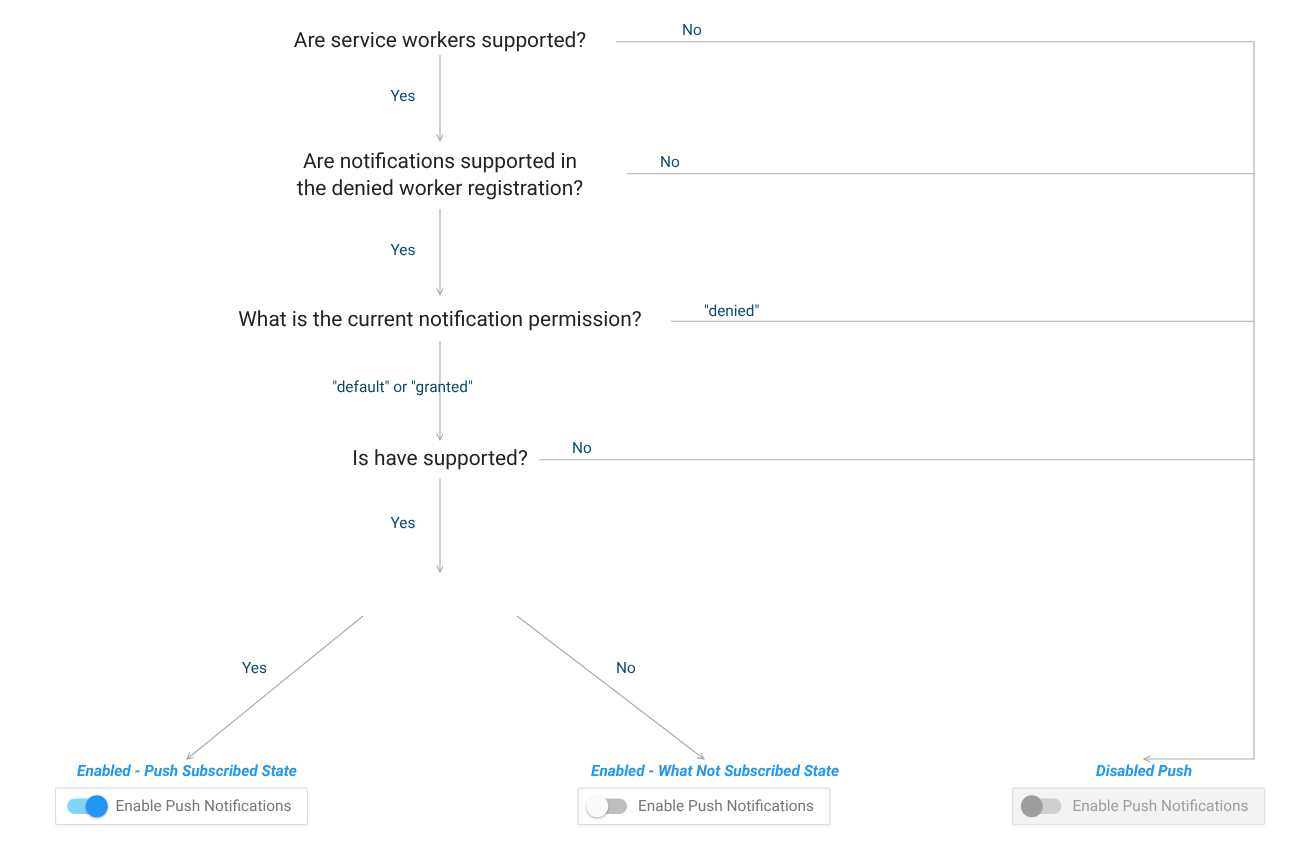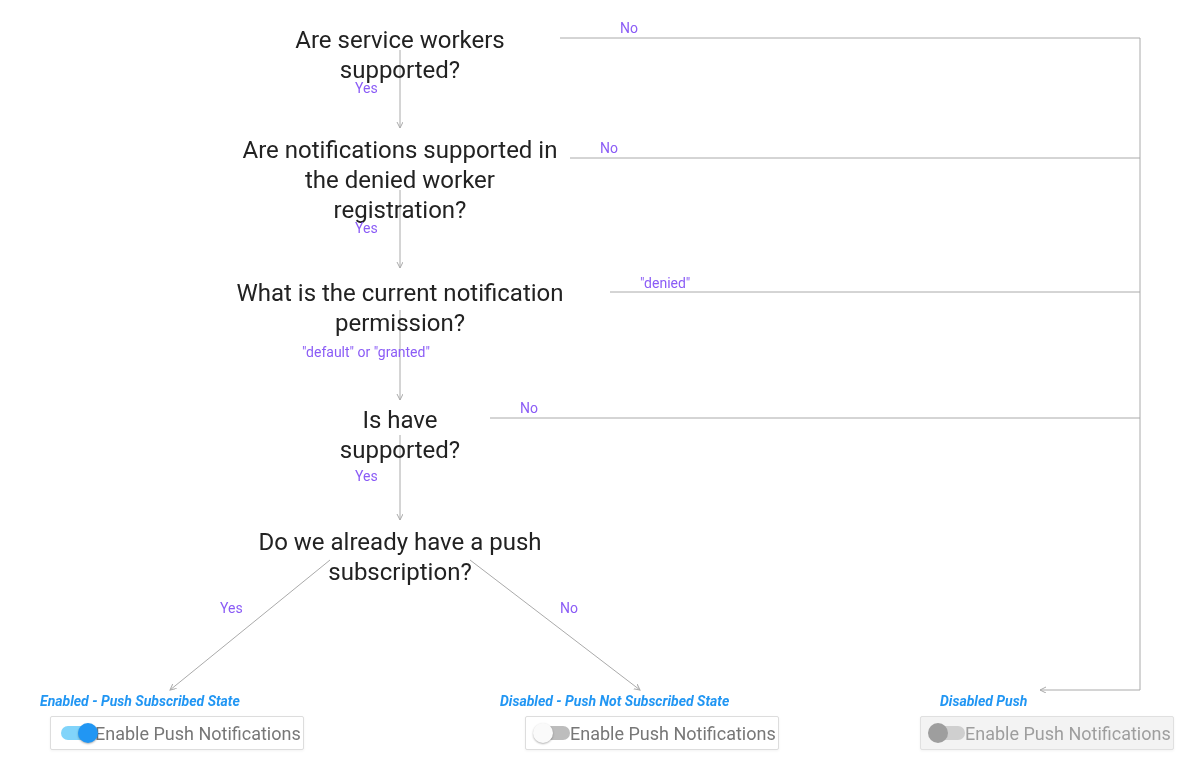--- a/index.html
+++ b/index.html
@@ -1,20 +1,20 @@
 <!DOCTYPE html>
 <html><head>
 <meta charset="utf-8">
 <style>
   html,body{margin:0;padding:0;font-family:-apple-system,BlinkMacSystemFont,"Segoe UI",Roboto,Helvetica,Arial,sans-serif;background:rgba(0,0,0,0);}
   .stage{position:relative;width:1179px;height:776px;}
-  .q{position:absolute;font-size:24px;color:#222;text-align:center;line-height:1.25;}
-  .lbl{position:absolute;font-size:14px;color:#8b5cf6;}
-  .state-title{position:absolute;font-size:14px;font-style:italic;font-weight:700;color:#2196f3;text-align:left;}
-  .card{position:absolute;background:#fff;border:1px solid #ddd;border-radius:2px;box-shadow:0 1px 3px rgba(0,0,0,0.05);display:flex;align-items:center;padding:6px 2px 6px 10px;height:34px;box-sizing:border-box;color:#777;font-size:18px;}
+  .q{position:absolute;font-size:19px;color:#222;text-align:center;line-height:1.25;}
+  .lbl{position:absolute;font-size:14px;color:#0c4a6e;}
+  .state-title{position:absolute;font-size:14px;font-style:italic;font-weight:700;color:#2196f3;text-align:center;}
+  .card{position:absolute;background:#fff;border:1px solid #ddd;border-radius:2px;box-shadow:0 1px 3px rgba(0,0,0,0.05);display:flex;align-items:center;padding:6px 14px 6px 10px;gap:10px;height:34px;box-sizing:border-box;color:#777;font-size:14px;}
   .toggle{width:34px;height:14px;border-radius:7px;position:relative;flex:0 0 34px;}
   .toggle .knob{position:absolute;width:20px;height:20px;border-radius:50%;top:-3px;box-shadow:0 1px 2px rgba(0,0,0,0.3);}
   .toggle.on{background:#81d4fa;}
   .toggle.on .knob{right:-3px;background:#2196f3;}
   .toggle.off{background:#bdbdbd;}
   .toggle.off .knob{left:-3px;background:#fafafa;}
   .toggle.dis{background:#cfcfcf;}
   .toggle.dis .knob{left:-3px;background:#9e9e9e;box-shadow:none;}
   .card.dis{background:#f3f3f3;color:#9e9e9e;border-color:#e0e0e0;}
   svg.lines{position:absolute;left:0;top:0;width:1179px;height:776px;pointer-events:none;}
@@ -45,42 +45,41 @@
 
   <line x1="330" y1="560" x2="170" y2="690" stroke="#aaa" marker-end="url(#arr)"></line>
   <line x1="470" y1="560" x2="640" y2="690" stroke="#aaa" marker-end="url(#arr)"></line>
 </svg>
 
 <div class="q" style="left:240px;top:25px;width:320px;">Are service workers supported?</div>
 <div class="q" style="left:240px;top:135px;width:320px;white-space:pre-line;">Are notifications supported in
 the denied worker registration?</div>
 <div class="q" style="left:190px;top:278px;width:420px;">What is the current notification permission?</div>
 <div class="q" style="left:300px;top:405px;width:200px;">Is have supported?</div>
-<div class="q" style="left:200px;top:527px;width:400px;">Do we already have a push subscription?</div>
 
 <div class="lbl" style="left:355px;top:80px;">Yes</div>
 <div class="lbl" style="left:620px;top:20px;">No</div>
 <div class="lbl" style="left:355px;top:220px;">Yes</div>
 <div class="lbl" style="left:600px;top:140px;">No</div>
 <div class="lbl" style="left:640px;top:275px;">"denied"</div>
 <div class="lbl" style="left:302px;top:344px;">"default" or "granted"</div>
 <div class="lbl" style="left:355px;top:468px;">Yes</div>
 <div class="lbl" style="left:520px;top:400px;">No</div>
 <div class="lbl" style="left:220px;top:600px;">Yes</div>
 <div class="lbl" style="left:560px;top:600px;">No</div>
 
 <div class="state-title" style="left:40px;top:693px;width:260px;">Enabled - Push Subscribed State</div>
 <div class="card" style="left:50px;top:716px;">
   <div class="toggle on">
         <div class="knob"></div>
       </div>
   <span>Enable Push Notifications</span>
 </div>
 
-<div class="state-title" style="left:500px;top:693px;width:300px;">Disabled - Push Not Subscribed State</div>
+<div class="state-title" style="left:500px;top:693px;width:300px;">Enabled - What Not Subscribed State</div>
 <div class="card" style="left:525px;top:716px;">
   <div class="toggle off">
         <div class="knob"></div>
       </div>
   <span>Enable Push Notifications</span>
 </div>
 
 <div class="state-title" style="left:940px;top:693px;width:200px;">Disabled Push</div>
 <div class="card dis" style="left:920px;top:716px;">
   <div class="toggle dis">

